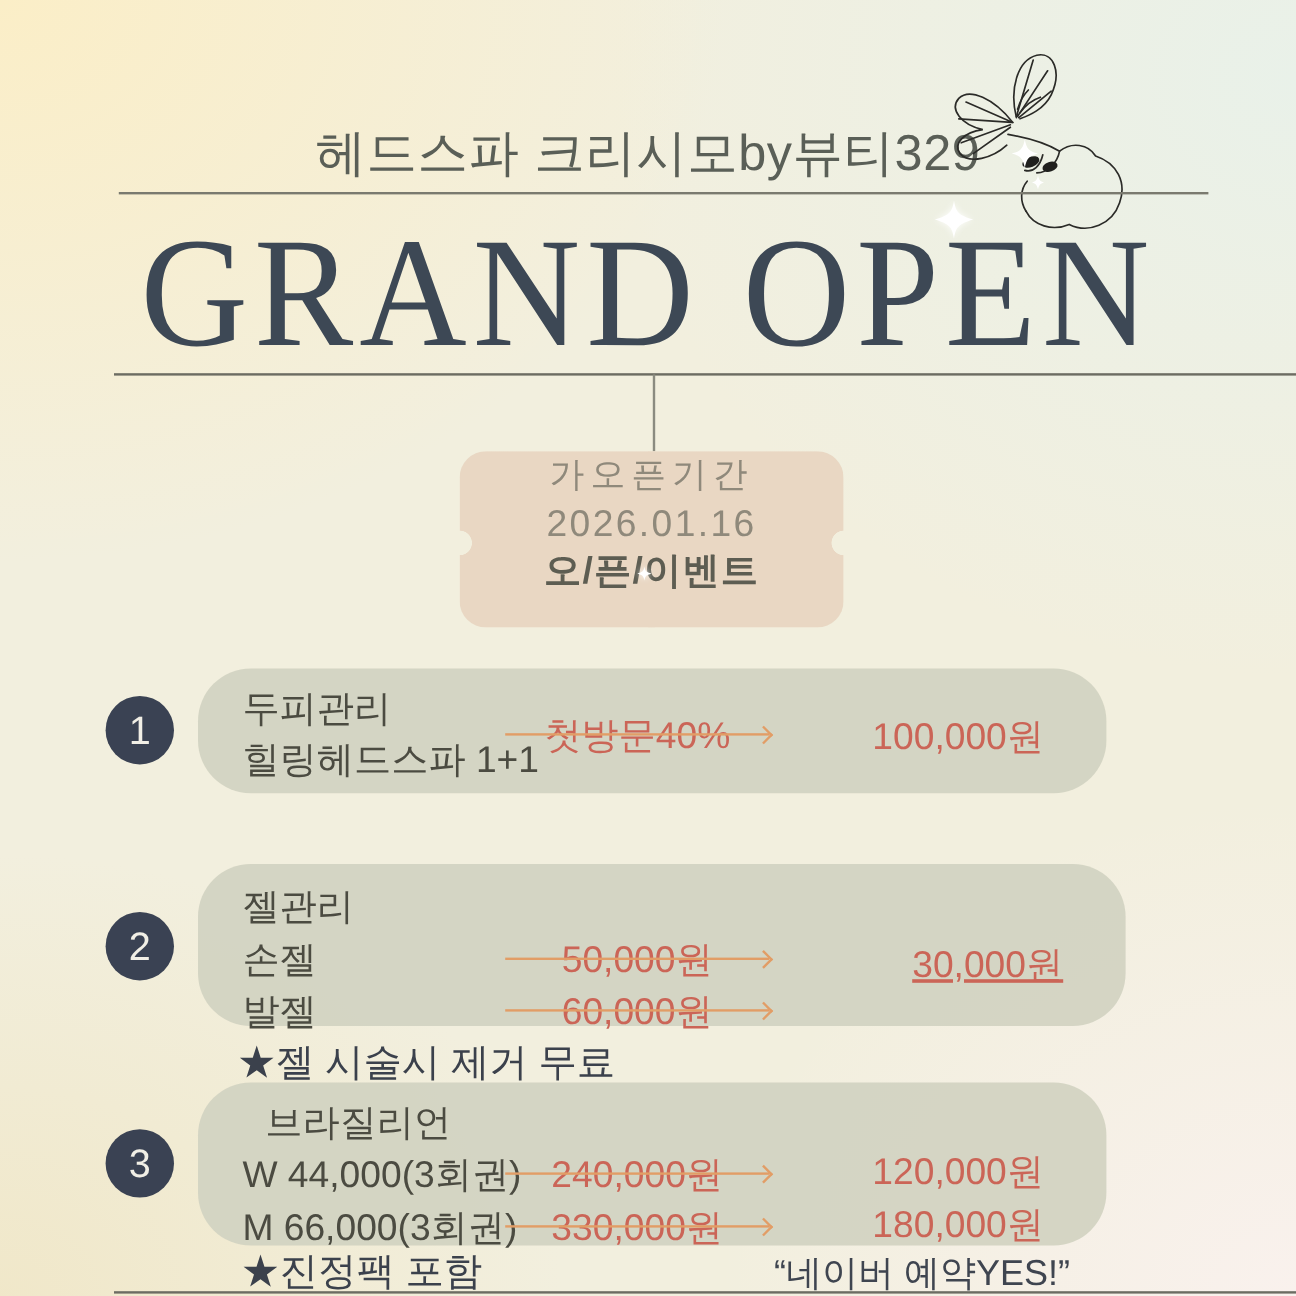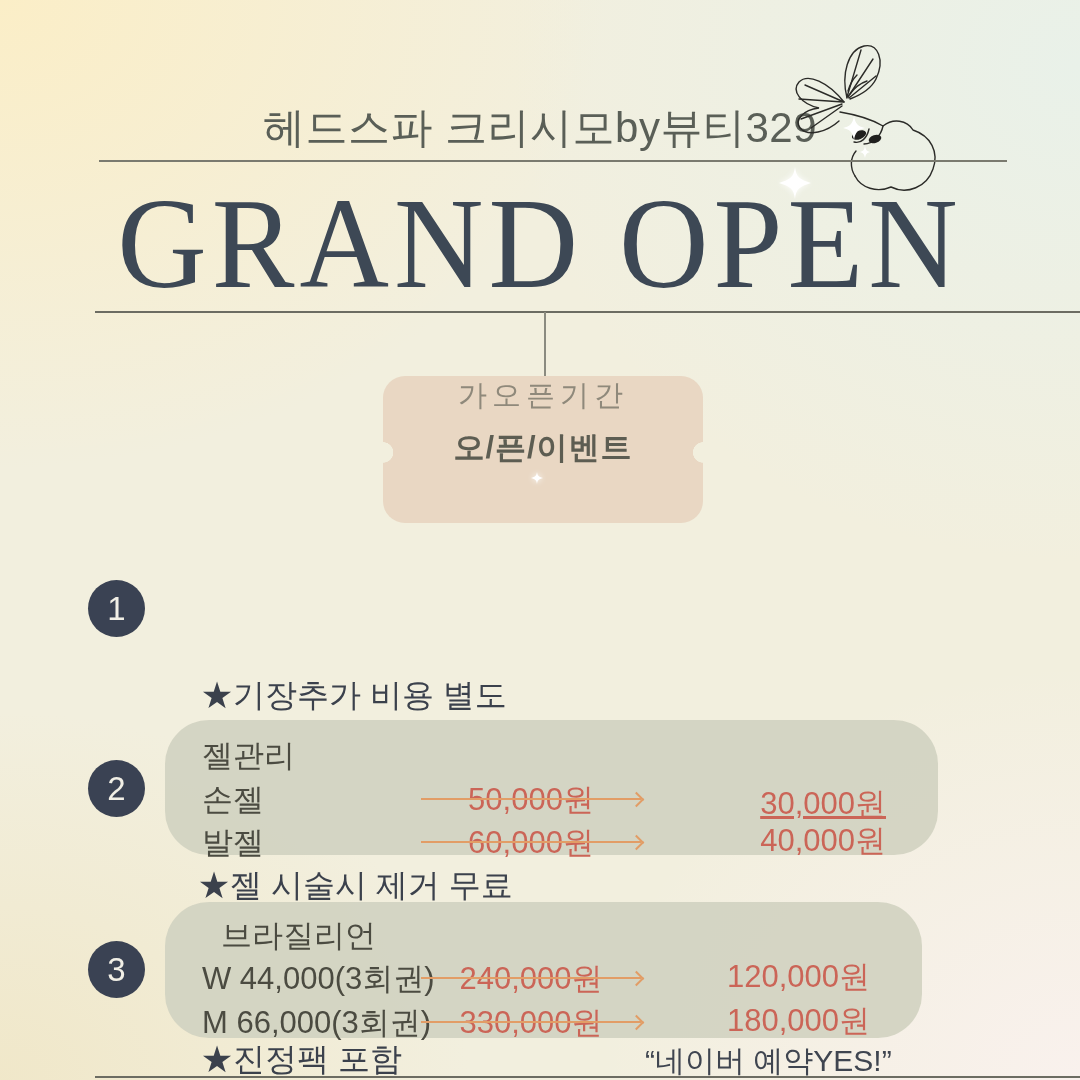--- a/index.html
+++ b/index.html
@@ -29,21 +29,21 @@
 
   
   .ticket { position:absolute; left:383px; top:376px; width:320px; height:147px;
     border-radius:22px; text-align:center;
     background:
       radial-gradient(circle at 0% 52%,   rgba(0,0,0,0) 10px, #e9d7c3 10.5px) left  / 51% 100% no-repeat,
       radial-gradient(circle at 100% 52%, rgba(0,0,0,0) 10px, #e9d7c3 10.5px) right / 51% 100% no-repeat;
     display:flex; flex-direction:column; align-items:center; }
   .ticket .period { font-size:29px; color:#8f897b; letter-spacing:5px; }
   .ticket .date   { margin-top:3px;  font-size:31px; color:#8f897b; letter-spacing:2px; }
-  .ticket .event  { margin-top:11px; font-size:31px; font-weight:bold; color:#5d5d52; letter-spacing:1px; }
+  .ticket .event  { font-size:31px; font-weight:bold; color:#5d5d52; letter-spacing:1px; }
 
   
   .badge { position:absolute; left:88px; width:57px; height:57px; border-radius:50%;
     background:#3a4253; color:#f1efe6; font-size:33px; font-weight:300;
     display:flex; align-items:center; justify-content:center; }
   .b1 { top:580px; } .b2 { top:760px; } .b3 { top:941px; }
 
   
   .card { position:absolute; left:165px; width:757px; background:rgba(209,210,193,0.92);
     border-radius:44px; font-size:31px; color:#4b4b41; }
@@ -117,48 +117,56 @@
 
   <svg class="sparkle" style="left:778px; top:166px;" width="34" height="34" viewBox="0 0 34 34">
     <path d="M17,1 C18.6,11 20.5,13 33,17 C20.5,21 18.6,23 17,33 C15.4,23 13.5,21 1,17 C13.5,13 15.4,11 17,1 Z" fill="#ffffff"></path>
   </svg>
 
   <div class="rule-mid"></div>
   <div class="connector"></div>
 
   <div class="ticket">
     <div class="period">가오픈기간</div>
+    <div class="date">2026.01.16</div>
     <div class="event">오/픈/이벤트</div>
   </div>
   <svg class="sparkle" style="left:531px; top:472px;" width="12" height="12" viewBox="0 0 12 12">
     <path d="M6,0 C6.6,3.8 7.3,4.5 12,6 C7.3,7.5 6.6,8.2 6,12 C5.4,8.2 4.7,7.5 0,6 C4.7,4.5 5.4,3.8 6,0 Z" fill="#ffffff"></path>
   </svg>
 
   <div class="badge b1">
       <span>1</span>
     </div>
-  <div class="note note1">★기장추가 비용 별도</div>
+  <div class="card card1">
+    <div class="t t1">두피관리</div>
+    <div class="t t2">힐링헤드스파 1+1</div>
+    <div class="strike s1">
+      <span class="txt">첫방문40%</span>
+      <span class="aline"></span>
+    </div>
+    <div class="newp p1">100,000원</div>
+  </div>
 
   <div class="badge b2">
       <span>2</span>
     </div>
   <div class="card card2">
     <div class="t t1">젤관리</div>
     <div class="t r1l">손젤</div>
     <div class="t r2l">발젤</div>
     <div class="strike s1">
       <span class="txt">50,000원</span>
       <span class="aline"></span>
     </div>
     <div class="strike s2">
       <span class="txt">60,000원</span>
       <span class="aline"></span>
     </div>
     <div class="newp p1">30,000원</div>
-    <div class="newp p2">40,000원</div>
   </div>
   <div class="note note2">★젤 시술시 제거 무료</div>
 
   <div class="badge b3">
       <span>3</span>
     </div>
   <div class="card card3">
     <div class="t t1">브라질리언</div>
     <div class="t r1l">W 44,000(3회권)</div>
     <div class="t r2l">M  66,000(3회권)</div>

